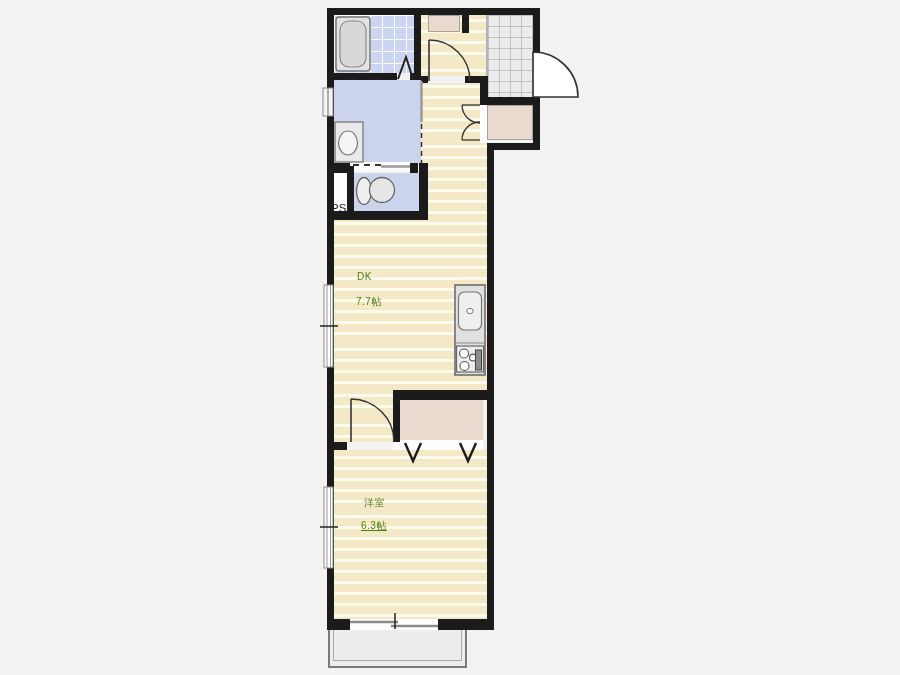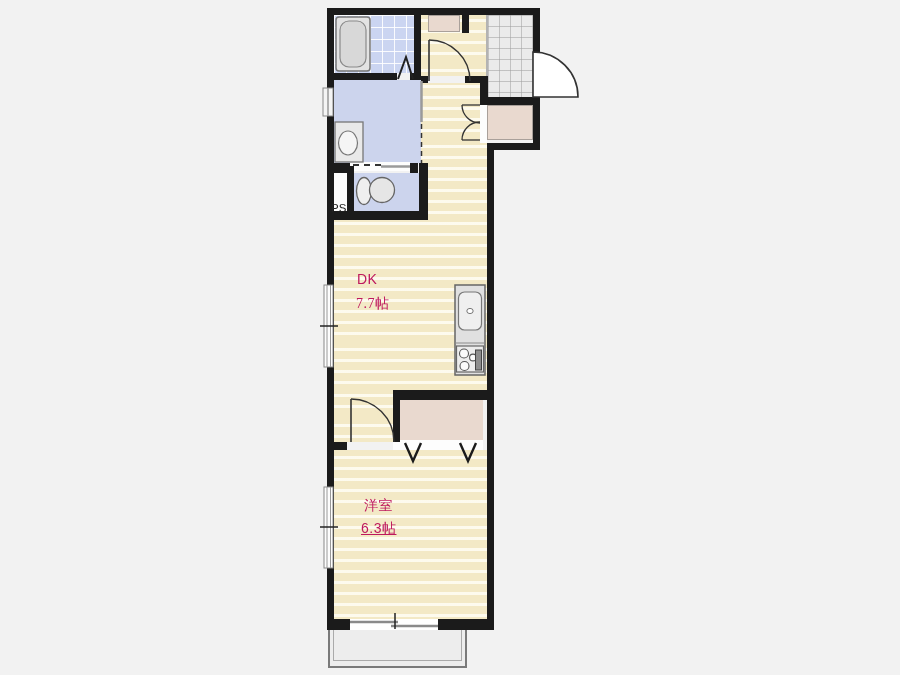--- a/index.html
+++ b/index.html
@@ -27,21 +27,21 @@
   }
   .entrytile{
     background-color:var(--tile_entry,#ebebeb);
     background-image:
       repeating-linear-gradient(90deg, rgba(160,160,160,.55) 0 1px, rgba(255,255,255,0) 1px 11px),
       repeating-linear-gradient(180deg, rgba(160,160,160,.55) 0 1px, rgba(255,255,255,0) 1px 11px);
   }
   .closet{background-color:var(--closet,#e9d9cf);border:1px solid #a9a09a;box-sizing:border-box;}
   .whitepatch{background:#fdfdfd;}
   .label{
-    position:absolute;z-index:6;color:#be185d;font-size:14px;line-height:1;
+    position:absolute;z-index:6;color:#4d7c0f;font-size:10px;line-height:1;
     letter-spacing:.5px;white-space:nowrap;
   }
   #svgo{position:absolute;left:0;top:0;z-index:5;}
   #balcony{
     position:absolute;left:328px;top:624px;width:139px;height:44px;z-index:1;
     background:#ededed;border:2px solid #7a7a7a;border-top:none;box-sizing:border-box;
   }
   #balcony-inner{
     position:absolute;left:3px;top:0px;width:127px;height:36px;
     border:1px solid #aaa;border-top:none;
@@ -177,18 +177,18 @@
     </g>
     <g>
       <rect x="350" y="619" width="88" height="11" fill="#ffffff"></rect>
       <line x1="350" y1="622" x2="398" y2="622" stroke="#8a8a8a" stroke-width="2.5"></line>
       <line x1="391" y1="626" x2="438" y2="626" stroke="#8a8a8a" stroke-width="2.5"></line>
       <line x1="395" y1="613" x2="395" y2="629" stroke="#222" stroke-width="1.5"></line>
     </g>
   </svg>
 
   <div class="label" style="left:357px;top:272px;">DK</div>
-  <div class="label" style="left:356px;top:297px;font-family:Liberation Serif, serif;">7.7帖</div>
+  <div class="label" style="left:356px;top:297px;">7.7帖</div>
   <div class="label" style="left:364px;top:498px;">洋室</div>
   <div class="label" style="left:361px;top:521px;text-decoration:underline;">6.3帖</div>
   <div class="label" style="left:331px;top:183px;font-size:11.5px;letter-spacing:0;color:#222;margin-top:20px;">PS</div>
 
 </div>
 
 </body></html>

